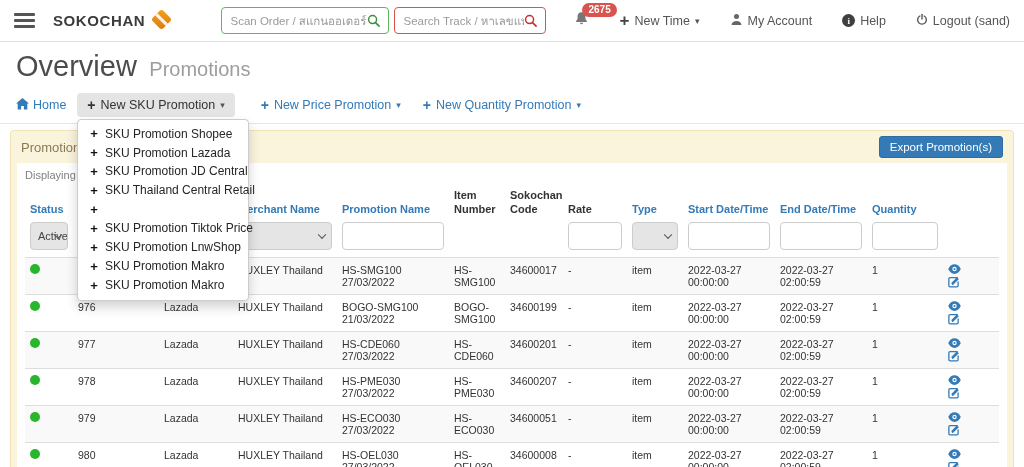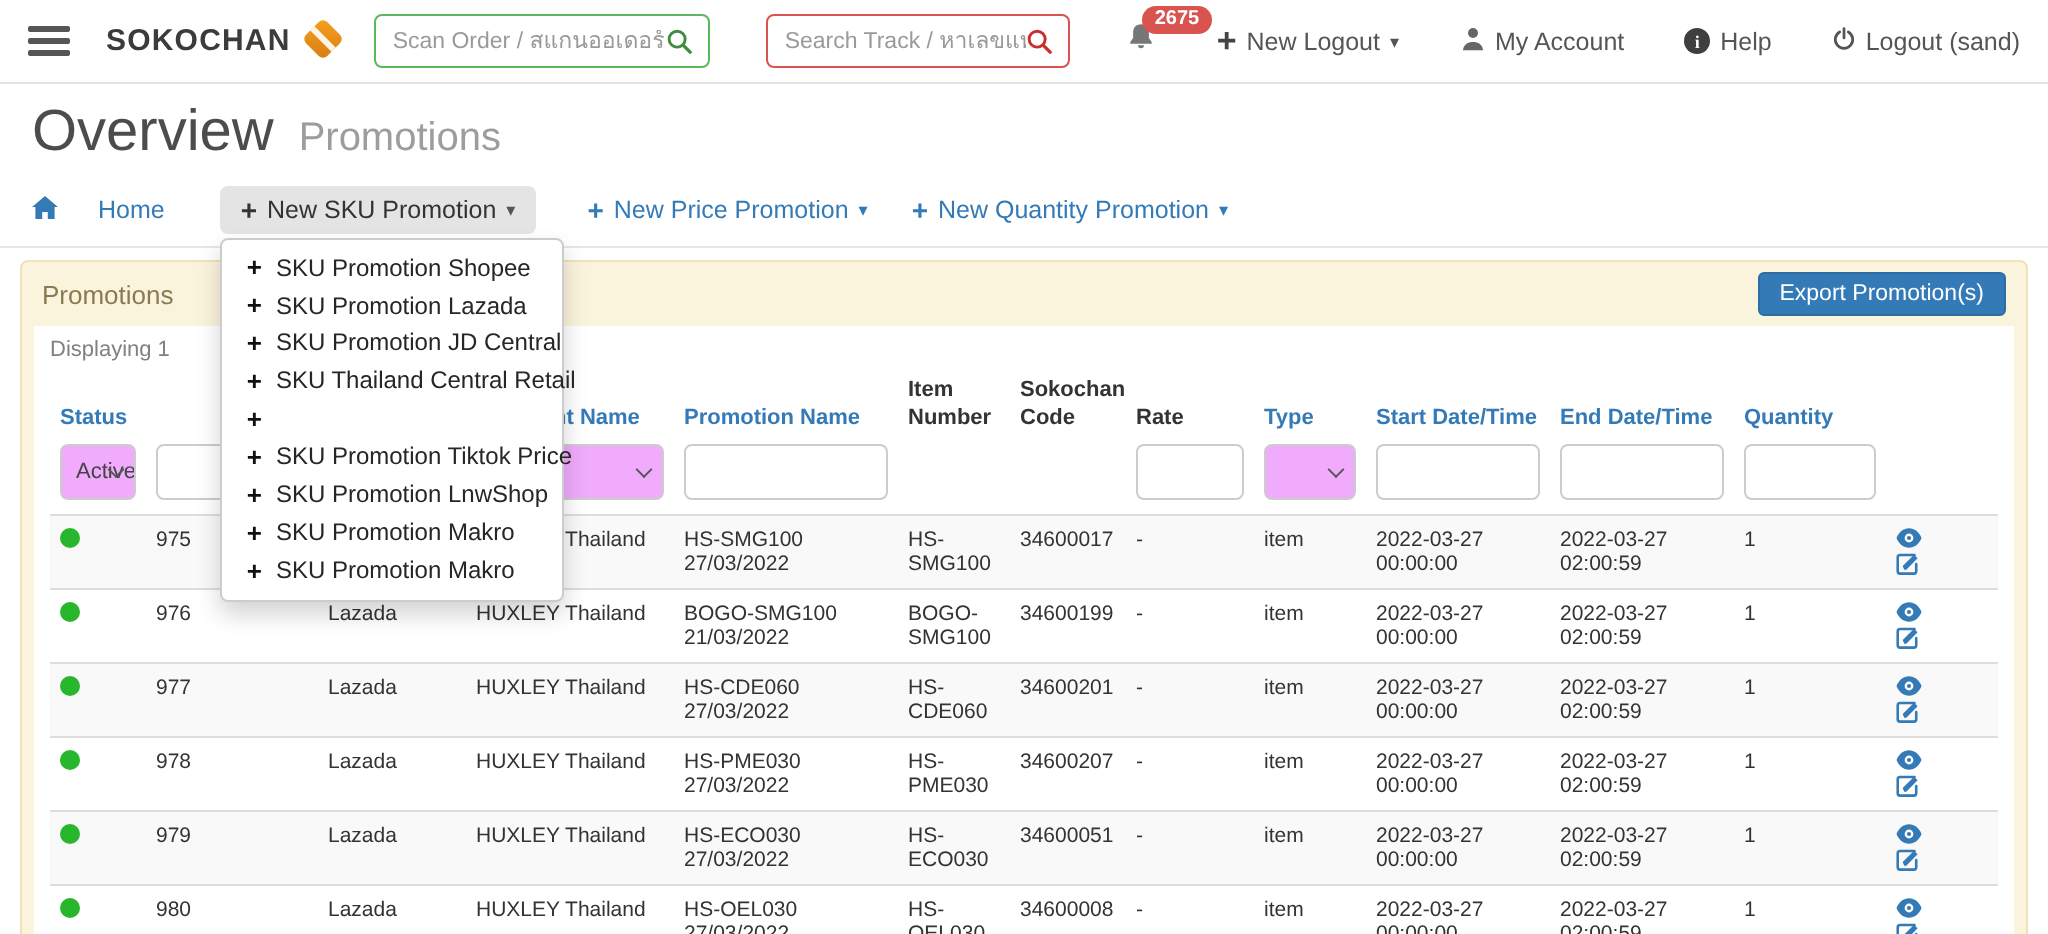--- a/index.html
+++ b/index.html
@@ -15,41 +15,41 @@
   .brand-text { font-weight:bold; font-size:15px; letter-spacing:.6px; color:#3b3b3b; }
   .diamond { width:15px; height:15px; margin-left:9px; transform:rotate(45deg);
     background:linear-gradient(135deg,#f6a21d,#d97b14); border-radius:3px; position:relative; overflow:hidden; }
   .diamond::after { content:''; position:absolute; left:-3px; top:6px; width:22px; height:3px;
     background:rgba(255,255,255,.9); }
   .spacer { flex:1; }
   .searchbox { display:flex; align-items:center; height:27px; border:1px solid #ccc;
     border-radius:4px; padding:0 8px; background:#fff; }
   .searchbox input { border:none; outline:none; font-size:11.5px; flex:1; color:#555; min-width:0; background:transparent; }
   .searchbox input::placeholder { color:#9a9a9a; }
-  .scan { border-color:#5cb85c; width:168px; margin-right:28px; color:#3e8e41; }
+  .scan { border-color:#5cb85c; width:168px; margin-right:5px; color:#3e8e41; }
   .track { border-color:#d9534f; width:152px; color:#c9302c; }
   .sb-icon { display:flex; cursor:pointer; }
   .bell-wrap { position:relative; margin-left:28px; color:#777; cursor:pointer; }
   .badge { position:absolute; top:-8px; left:8px; background:#d9534f; color:#fff;
     font-size:10px; font-weight:bold; padding:2px 6px; border-radius:8px; line-height:1; }
   .tb-item { display:flex; align-items:center; gap:5px; color:#555; font-size:12.5px;
     margin-left:30px; white-space:nowrap; cursor:pointer; }
   .tb-plus { font-size:17px; font-weight:bold; color:#444; line-height:1; }
   .caret { font-size:9px; color:#555; }
   .info-circle { width:13px; height:13px; border-radius:50%; background:#3f3f3f; color:#fff;
     font-size:9px; font-weight:bold; display:flex; align-items:center; justify-content:center;
     font-family:"Liberation Serif", serif; }
 
   
   .heading { padding:8px 16px 4px; line-height:32px; }
   .h-title { font-size:29px; color:#4c4c4c; }
   .h-sub { font-size:20px; color:#9d9d9d; margin-left:8px; }
   .navrow { display:flex; align-items:center; padding:2px 16px 6px; border-bottom:1px solid #e6e6e6;
     font-size:12.5px; }
-  .nav-home { color:#337ab7; display:flex; gap:20px; align-items:center; margin-right:28px; cursor:pointer; }
+  .nav-home { color:#337ab7; display:flex; gap:4px; align-items:center; margin-right:11px; cursor:pointer; }
   .nav-btn { position:relative; background:#e4e4e4; border-radius:4px; padding:5px 10px; color:#333;
     display:flex; gap:5px; align-items:center; margin-right:26px; cursor:pointer; }
   .nav-link { color:#337ab7; display:flex; gap:5px; align-items:center; margin-right:22px; cursor:pointer; }
   .nav-plus { font-weight:bold; font-size:14px; line-height:1; }
   .nav-link .nav-plus { color:#337ab7; }
 
   
   .dropdown { position:absolute; left:0; top:calc(100% + 2px); width:172px; background:#fff;
     border:1px solid #ccc; border-radius:4px; box-shadow:0 6px 12px rgba(0,0,0,.18);
     padding:5px 0; z-index:50; }
@@ -67,21 +67,21 @@
   .displaying { font-size:11px; color:#808080; padding:4px 0 2px; }
 
   
   table { width:100%; border-collapse:collapse; table-layout:fixed; font-size:10.5px; color:#333; }
   th { text-align:left; font-size:11px; font-weight:bold; padding:6px 5px 3px; vertical-align:bottom;
     color:#333; line-height:1.25; }
   th.sortable { color:#337ab7; cursor:pointer; }
   .filter-cell { padding:2px 5px 7px; }
   .f-input { width:100%; height:28px; border:1px solid #ccc; border-radius:4px; padding:0 6px;
     font-size:11px; outline:none; font-family:inherit; }
-  .selbox { position:relative; height:28px; border:1px solid #ccc; border-radius:4px; background:#f0abfc;
+  .selbox { position:relative; height:28px; border:1px solid #ccc; border-radius:4px; background:#e5e5e5;
     display:flex; align-items:center; padding:0 16px 0 7px; overflow:hidden; white-space:nowrap;
     font-size:11px; color:#444; cursor:pointer; }
   .chev { position:absolute; right:6px; top:50%; width:6px; height:6px;
     border-right:1.4px solid #555; border-bottom:1.4px solid #555;
     transform:translateY(-70%) rotate(45deg); }
   tbody td { border-top:1px solid #ddd; padding:6px 5px; vertical-align:top;
     overflow-wrap:break-word; word-wrap:break-word; }
   tbody tr:nth-child(odd) { background:#f9f9f9; }
   .dot { width:10px; height:10px; border-radius:50%; background:#28b62c; display:inline-block; }
   .act-icons { display:flex; flex-direction:column; gap:2px; align-items:flex-start; }
@@ -126,21 +126,21 @@
     <span>
       <svg width="15" height="15" viewBox="0 0 16 16">
           <path fill="currentColor" d="M8 1.2c-2.6 0-4.2 1.9-4.2 4.4v2.9L2.3 10.7v.9h11.4v-.9L12.2 8.5V5.6c0-2.5-1.6-4.4-4.2-4.4zM6.4 12.4a1.6 1.6 0 003.2 0z"></path>
         </svg>
     </span>
     <span class="badge">2675</span>
   </div>
 
   <div class="tb-item">
     <span class="tb-plus">+</span>
-    <span>New Logout</span>
+    <span>New Time</span>
     <span class="caret">▾</span>
   </div>
 
   <div class="tb-item">
     <span>
       <svg width="13" height="13" viewBox="0 0 14 14" fill="#666">
           <circle cx="7" cy="3.8" r="2.7"></circle>
           <path d="M1.6 13c.3-3 2.6-4.4 5.4-4.4s5.1 1.4 5.4 4.4z"></path>
         </svg>
     </span>

